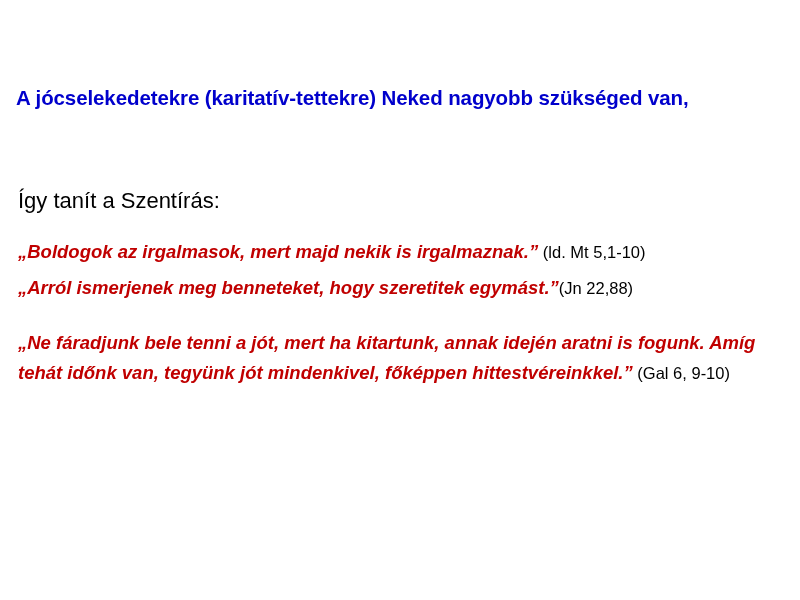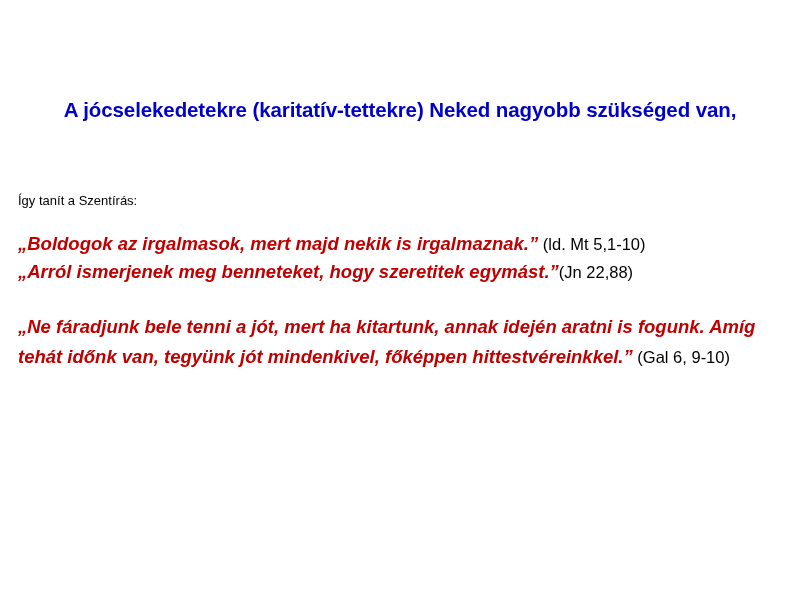--- a/index.html
+++ b/index.html
@@ -17,51 +17,51 @@
     position: relative;
     width: 800px;
     height: 600px;
     box-sizing: border-box;
     padding: 0 16px;
   }
   .title-block {
     position: absolute;
     left: 16px;
     right: 16px;
-    top: 96px;
-    text-align: center;
+    top: 84px;
   }
   .title-line {
     color: #0000cc;
     font-weight: bold;
     font-size: 20.5px;
     line-height: 28px;
     letter-spacing: -0.1px;
   }
   .body-block {
     position: absolute;
     left: 18px;
     right: 16px;
     top: 188px;
   }
   .intro {
     color: #000000;
-    font-size: 13px;
+    font-size: 22px;
     line-height: 26px;
-    margin-bottom: 16px;
+    margin-bottom: 24px;
   }
   .quote-group {
     margin-bottom: 26px;
   }
   .quote-line {
     font-size: 18.5px;
     line-height: 27px;
     color: #c00000;
     font-style: italic;
     font-weight: bold;
+    margin-top: 8px;
   }
   .quote-line .ref {
     color: #000000;
     font-style: normal;
     font-weight: normal;
     font-size: 16.5px;
   }
   .quote-block {
     font-size: 18.5px;
     line-height: 30px;

